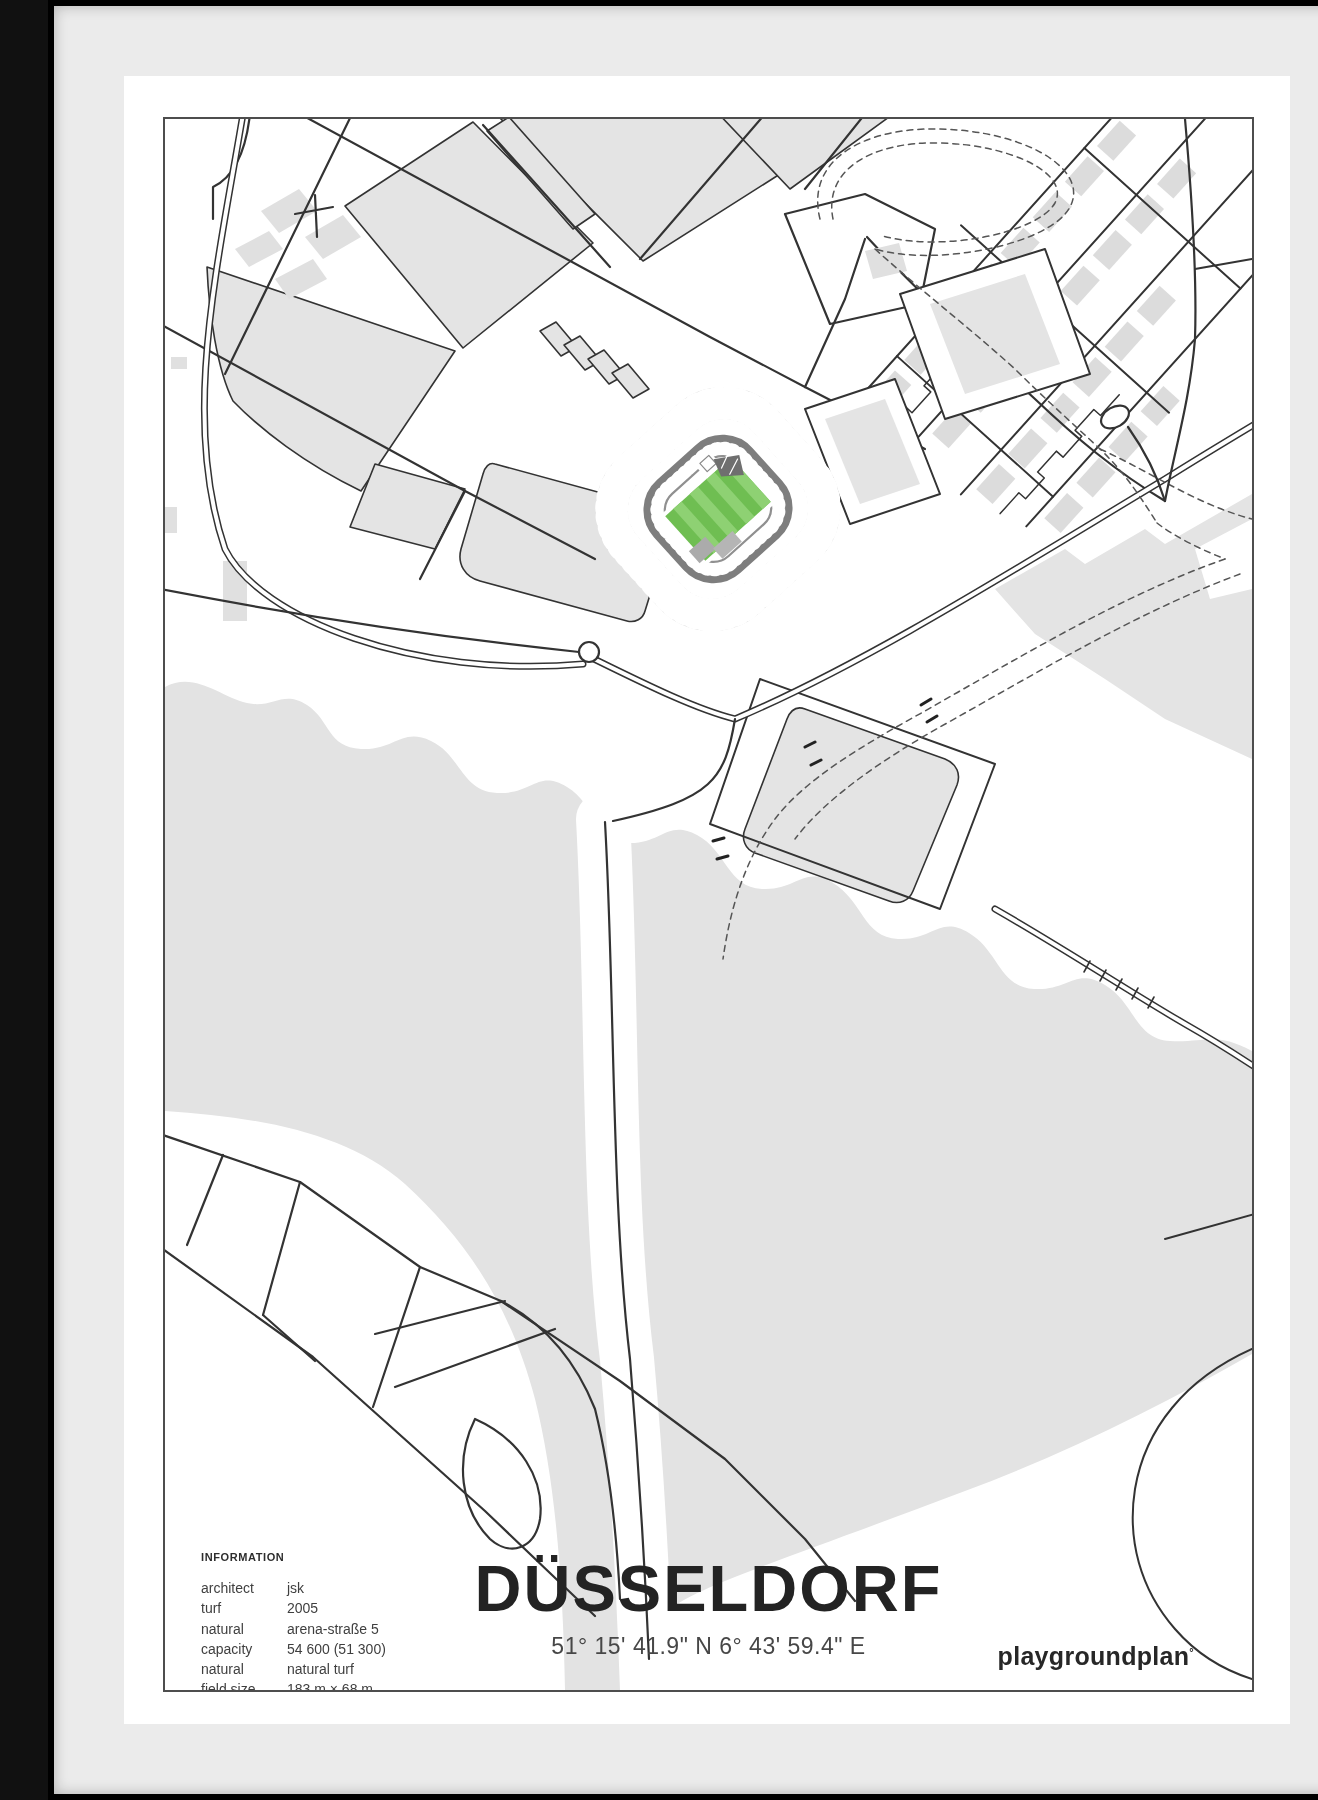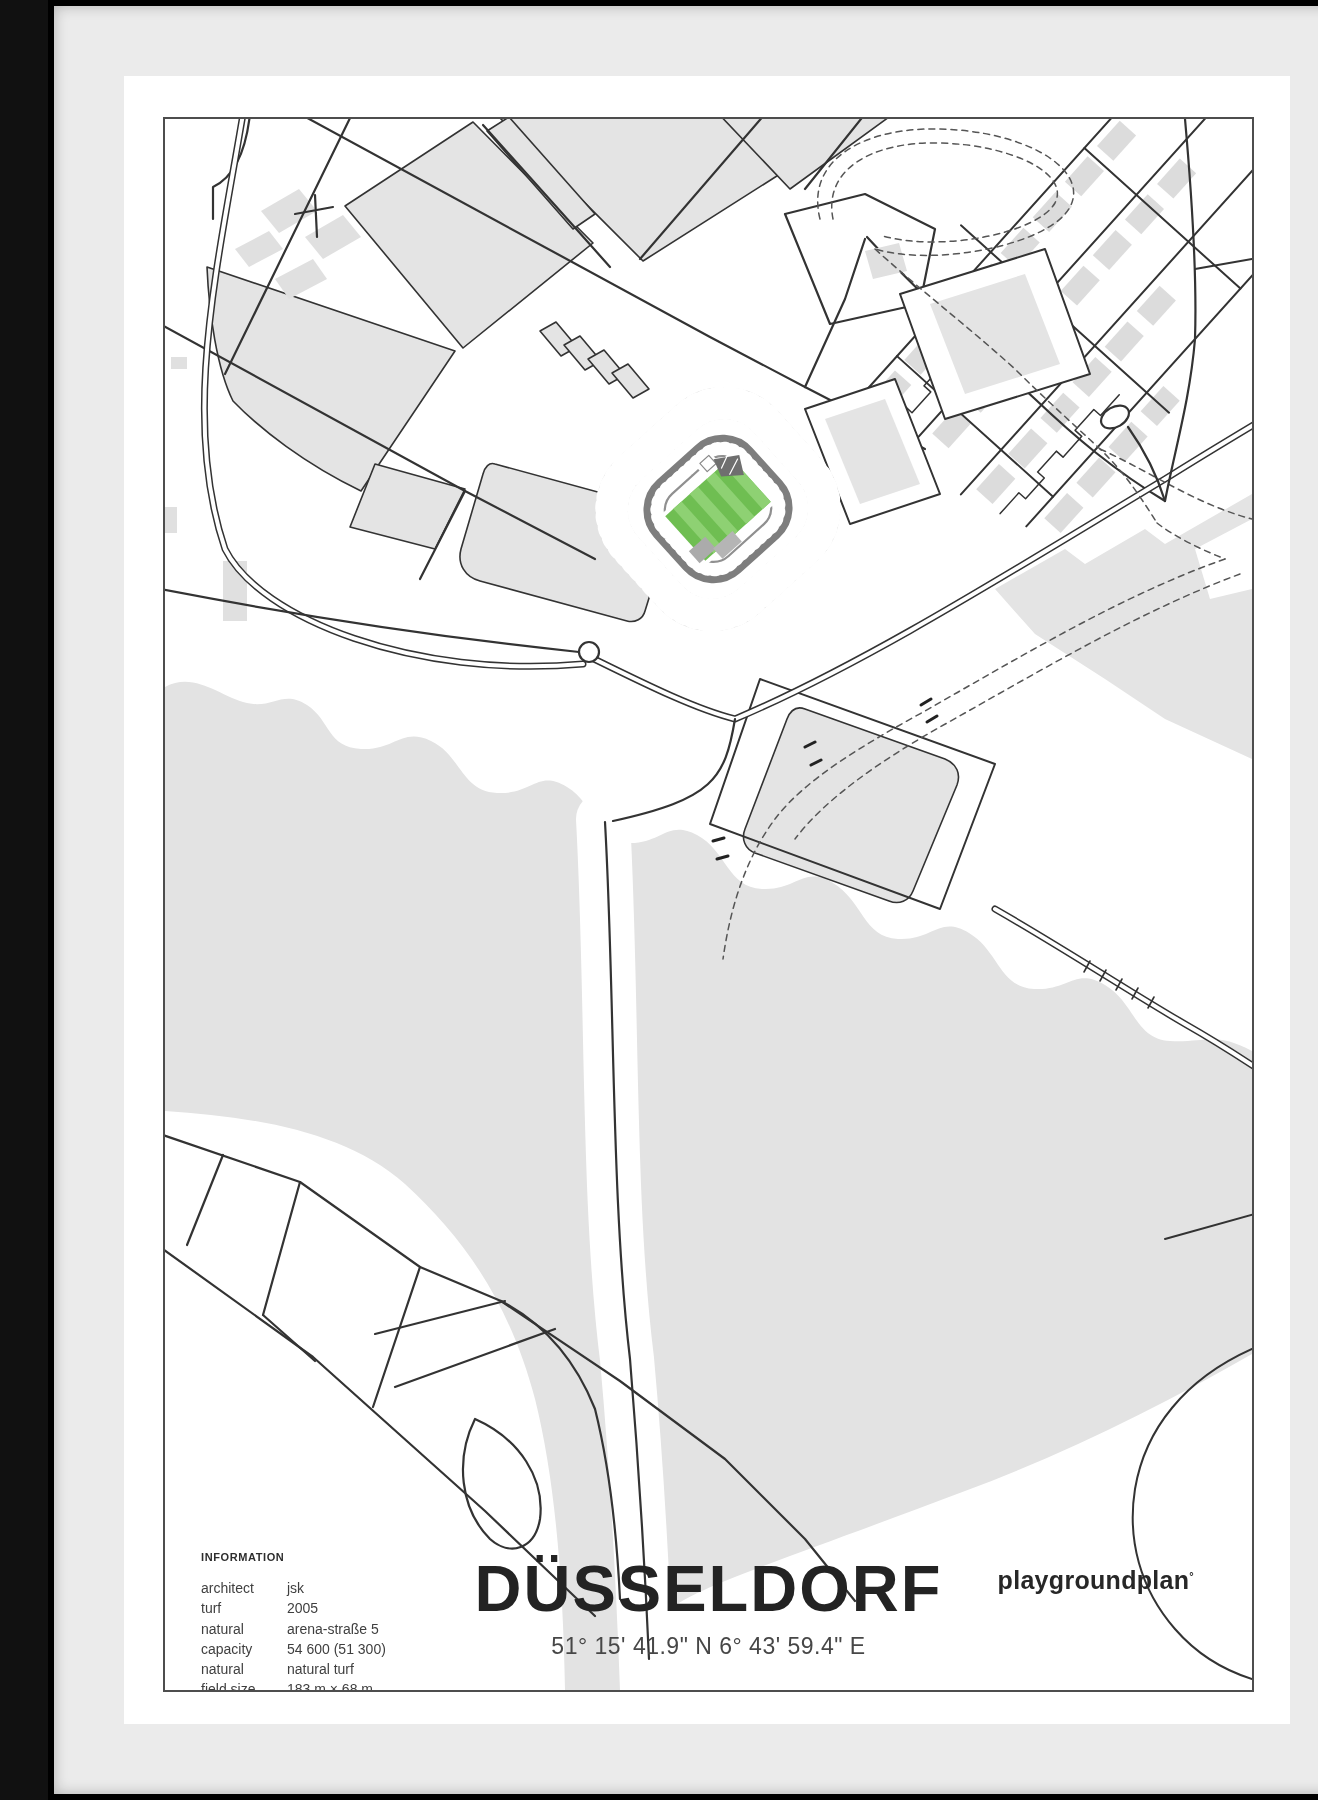--- a/index.html
+++ b/index.html
@@ -11,21 +11,21 @@
                border:2px solid #4d4d4d;background:#fff;overflow:hidden;}
   svg{display:block;position:absolute;left:0;top:0;}
   .footer-info{position:absolute;left:36px;top:1432px;width:270px;color:#3b3b3b;}
   .info-heading{font-size:11px;font-weight:bold;letter-spacing:.6px;color:#2e2e2e;}
   .info-rows{margin-top:15px;}
   .info-row{display:flex;font-size:14px;line-height:1.45;color:#3f3f3f;}
   .info-label{width:86px;flex:0 0 86px;}
   .title-wrap{position:absolute;left:0;right:0;top:1436px;text-align:center;}
   .title{margin:0;font-size:65px;line-height:1.05;font-weight:bold;letter-spacing:2px;color:#232323;}
   .coords{margin-top:10px;font-size:23px;letter-spacing:.5px;color:#474747;}
-  .logo{position:absolute;right:58px;top:1447px;font-size:25px;font-weight:bold;color:#272727;letter-spacing:.3px;}
+  .logo{position:absolute;right:58px;top:1523px;font-size:25px;font-weight:bold;color:#272727;letter-spacing:.3px;}
   .logo sup{font-size:11px;}
 </style>
 </head>
 <body>
 
 <div class="poster">
   <div class="mat">
     <div class="paper">
       <div class="content-box">
 

